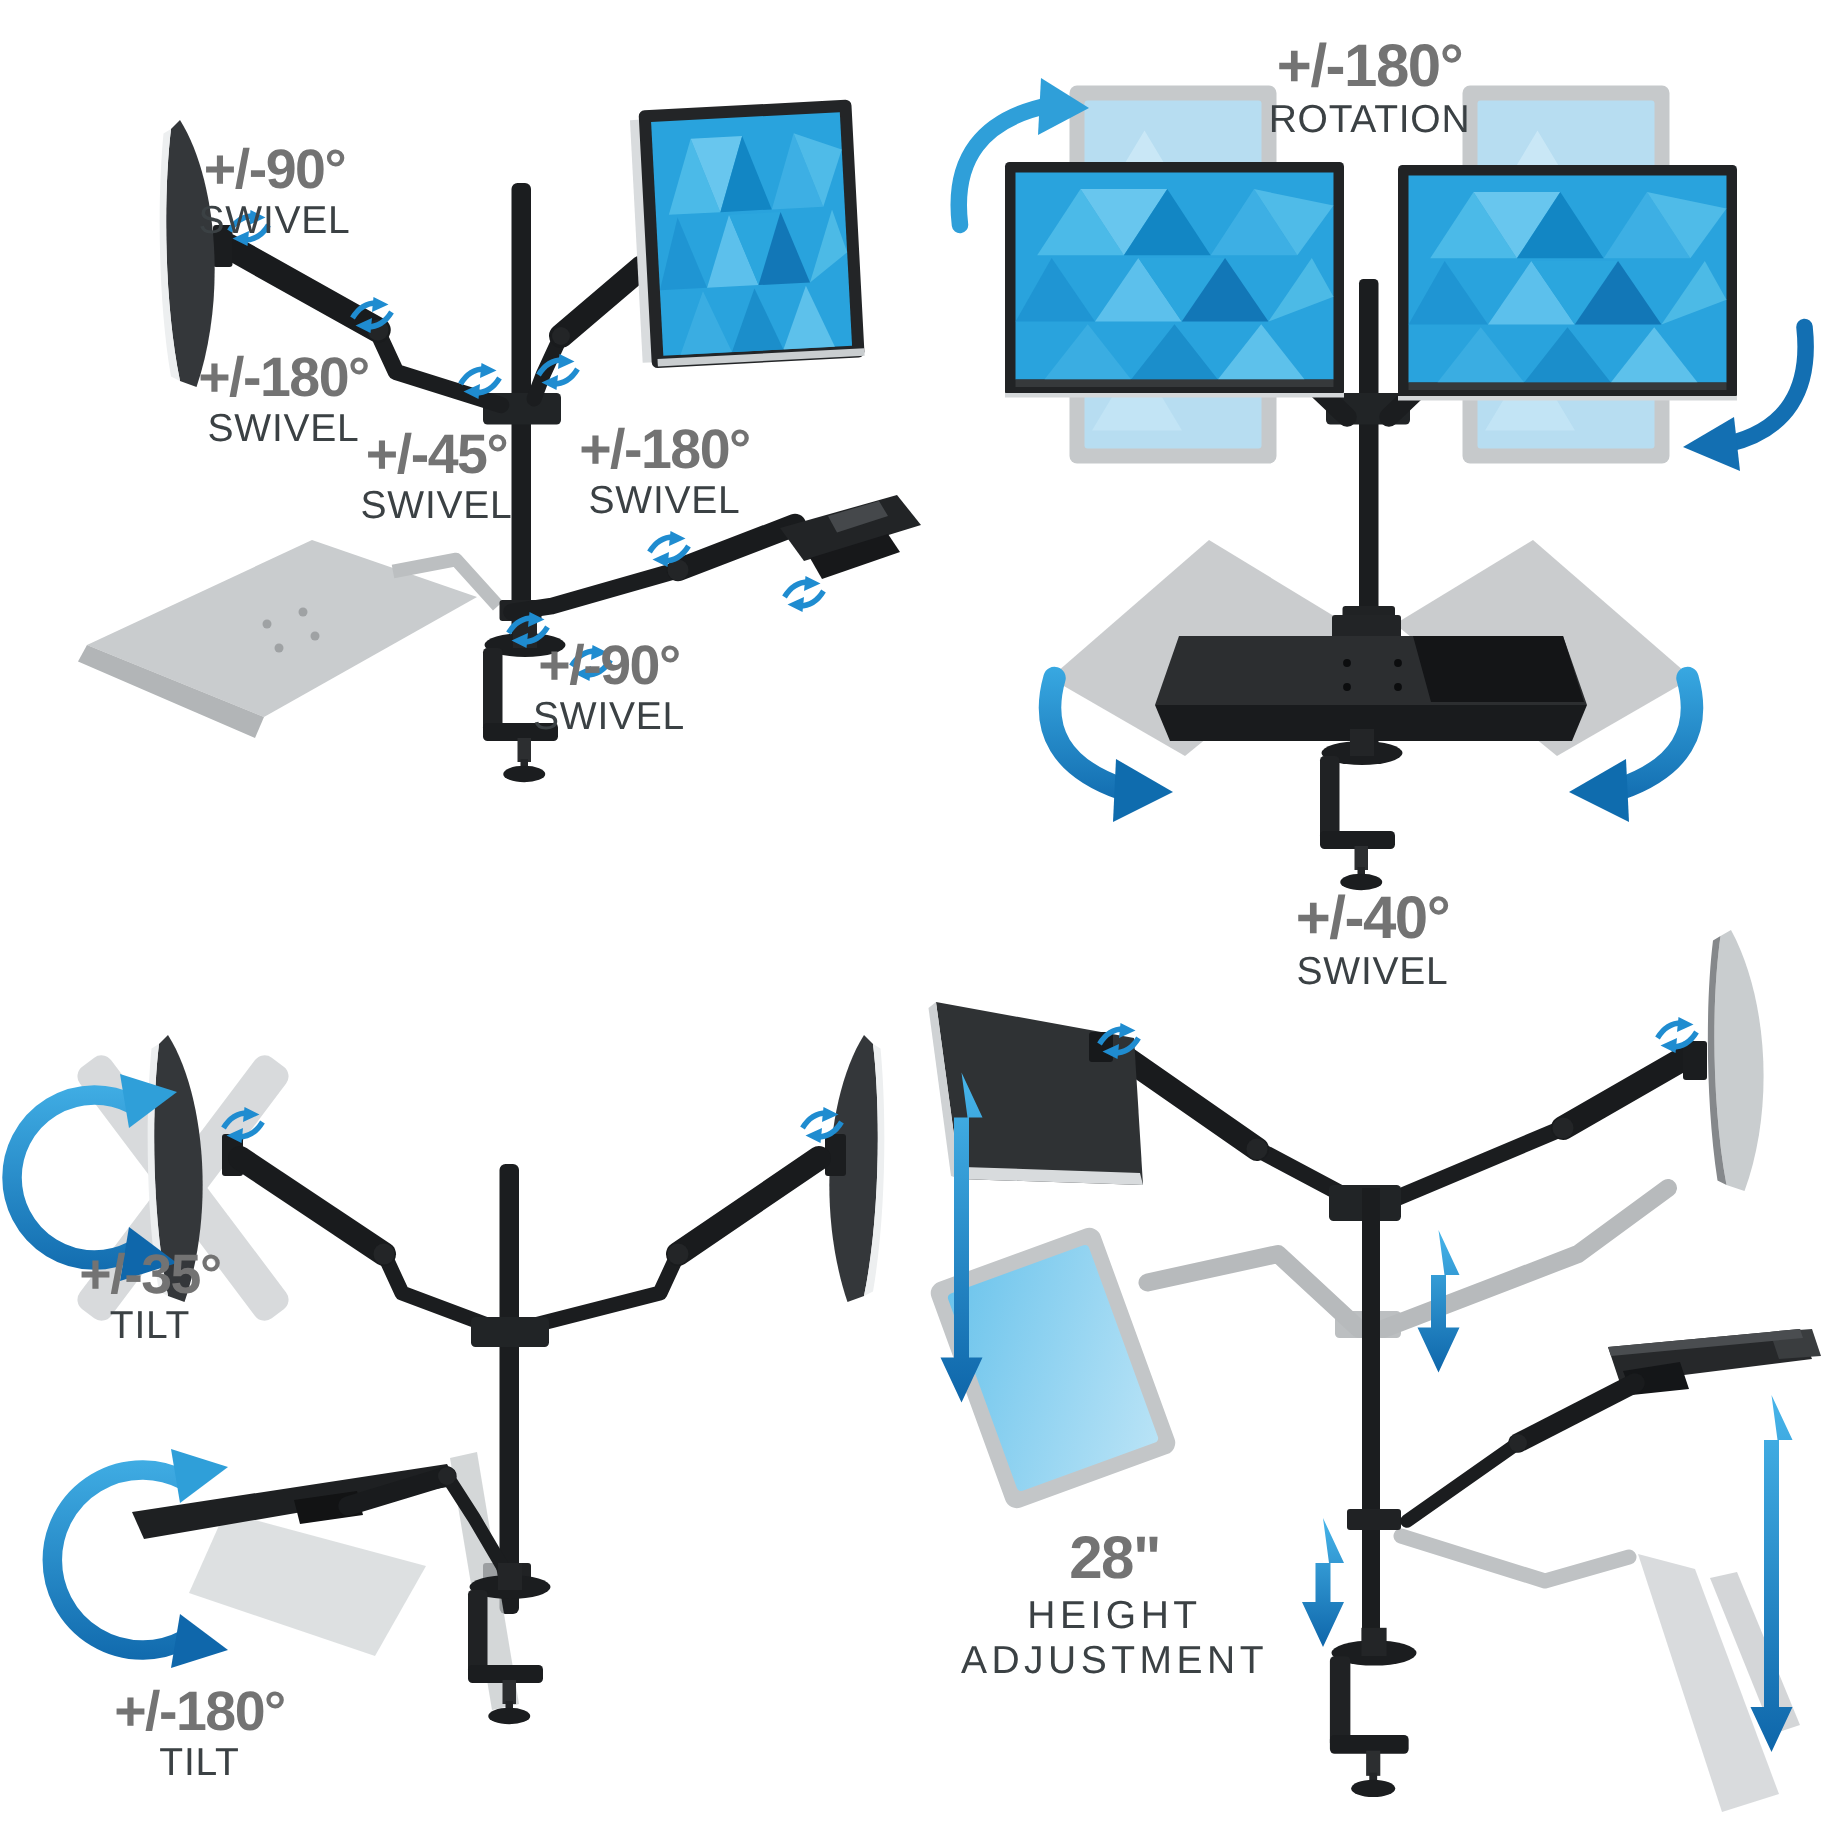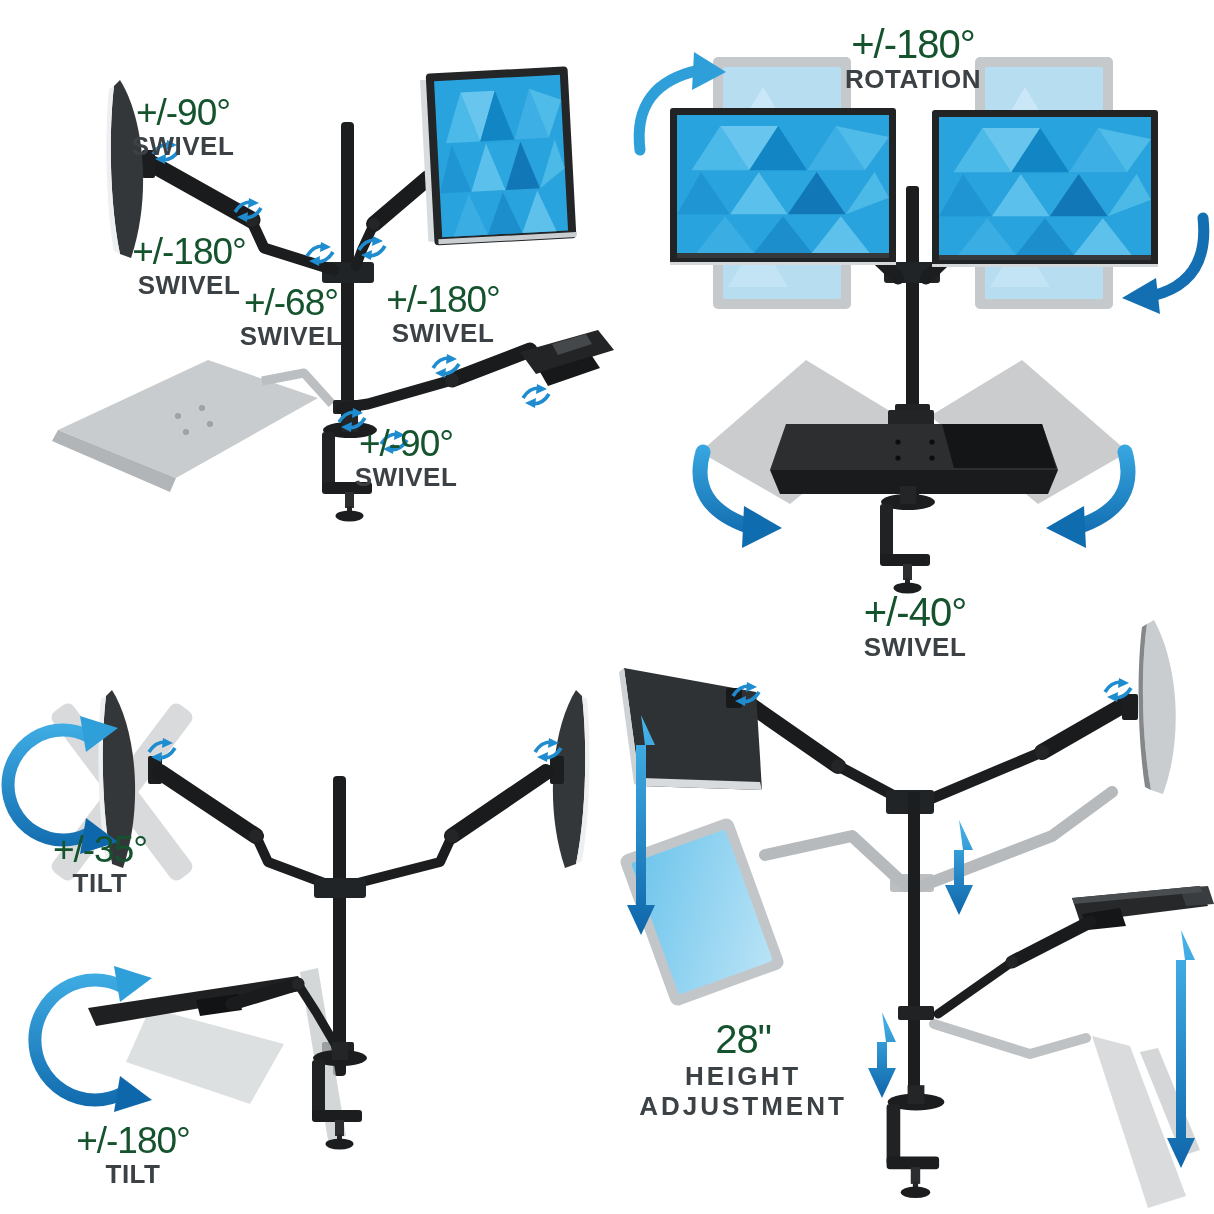--- a/index.html
+++ b/index.html
@@ -2,22 +2,22 @@
 <html><head>
 <meta charset="utf-8">
 <style>
   html,body{margin:0;padding:0;background:#ffffff;}
   #stage{
     position:relative;width:1214px;height:1214px;background:#ffffff;overflow:hidden;
     font-family:"Liberation Sans", sans-serif;
   }
   #art{position:absolute;left:0;top:0;}
   .lbl{position:absolute;transform:translateX(-50%);text-align:center;line-height:1;white-space:nowrap;}
-  .val{font-size:37px;font-weight:normal;color:#14532d;letter-spacing:-1px;line-height:1;}
-  .cap{font-size:26px;font-weight:bold;color:#3b4144;letter-spacing:.5px;margin-top:2px;line-height:1;}
+  .val{font-size:37px;font-weight:bold;color:#737373;letter-spacing:-1px;line-height:1;}
+  .cap{font-size:26px;font-weight:normal;color:#3b4144;letter-spacing:.5px;margin-top:2px;line-height:1;}
   .big .val{font-size:40px;}
   .sp .cap{letter-spacing:3px;margin-top:4px;}
 </style>
 </head>
 <body>
 
 <div id="stage">
 
 <svg id="art" width="1214" height="1214" viewBox="0 0 1214 1214">
   <defs>
@@ -351,21 +351,21 @@
 
 <div class="lbl" style="left:183px;top:94px">
   <div class="val">+/-90°</div>
   <div class="cap">SWIVEL</div>
 </div>
 <div class="lbl" style="left:189px;top:233px">
   <div class="val">+/-180°</div>
   <div class="cap">SWIVEL</div>
 </div>
 <div class="lbl" style="left:291px;top:284px">
-  <div class="val">+/-68°</div>
+  <div class="val">+/-45°</div>
   <div class="cap">SWIVEL</div>
 </div>
 <div class="lbl" style="left:443px;top:281px">
   <div class="val">+/-180°</div>
   <div class="cap">SWIVEL</div>
 </div>
 <div class="lbl" style="left:406px;top:425px">
   <div class="val">+/-90°</div>
   <div class="cap">SWIVEL</div>
 </div>

